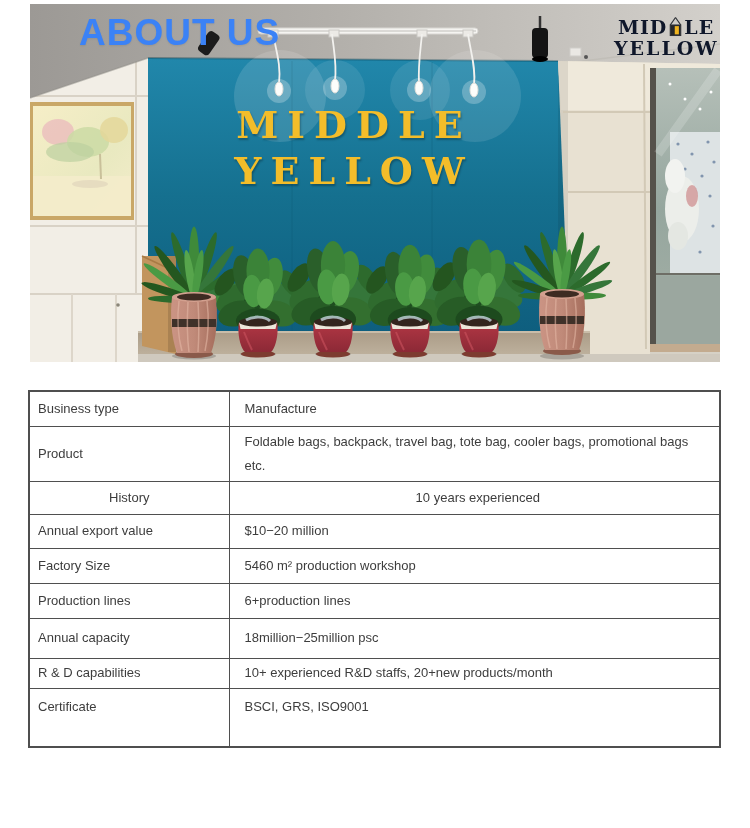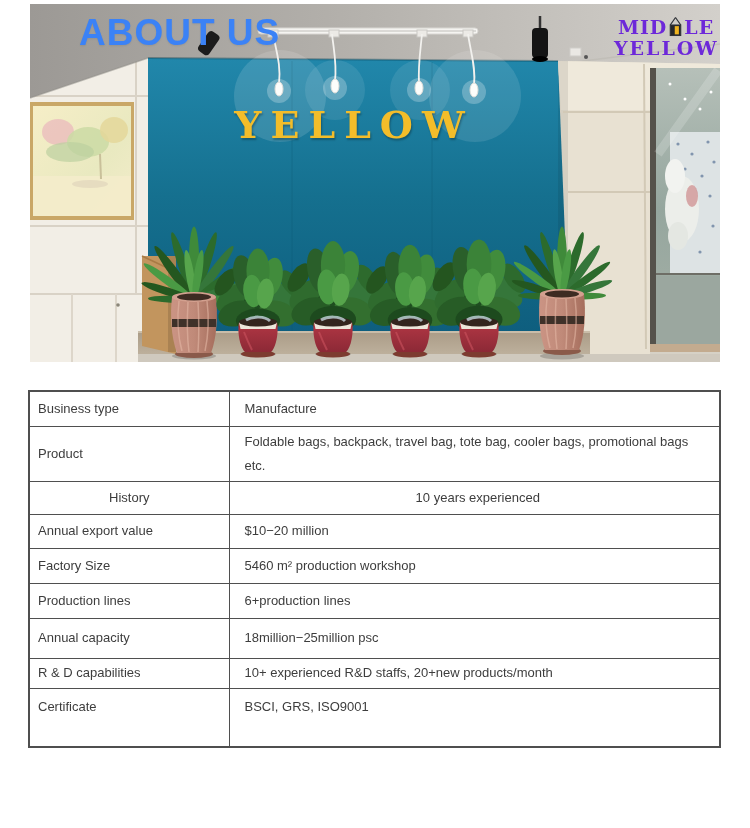--- a/index.html
+++ b/index.html
@@ -20,21 +20,21 @@
     margin-left:19px;
   }
   .wall-sign{
     position:absolute;left:118px;top:98px;width:412px;text-align:center;
     font-family:"DejaVu Serif","Liberation Serif",serif;font-weight:bold;
     font-size:38px;line-height:46px;letter-spacing:9px;color:#f3bd2a;
     text-shadow:1px 2px 2px rgba(0,0,0,0.28);
   }
   .logo{
     position:absolute;top:12px;right:2px;width:104px;text-align:right;
-    font-family:"DejaVu Serif","Liberation Serif",serif;font-weight:bold;color:#6d28d9;
+    font-family:"DejaVu Serif","Liberation Serif",serif;font-weight:bold;color:#0f172a;
   }
   .logo-line1{display:flex;align-items:flex-end;justify-content:center;
     font-size:19px;line-height:19px;letter-spacing:1px;}
   .logo-line1 .bag{margin:0 1px;}
   .logo-line2{font-size:19px;line-height:20px;letter-spacing:2px;margin-top:1px;}
   
   table.info{
     position:absolute;left:28px;top:390px;width:691px;
     border-collapse:collapse;table-layout:fixed;
     color:#3d3d3d;font-size:13px;
@@ -296,20 +296,21 @@
 
         <ellipse cx="532" cy="352" rx="22" ry="3.5" fill="#000000" opacity="0.18"></ellipse>
         <use href="#spiky" transform="translate(532,293) scale(1.1,1.1)"></use>
         <use href="#tallpot" transform="translate(532,290)"></use>
       </g>
     </svg>
 
     <div class="hero-title">ABOUT US</div>
 
     <div class="wall-sign">
+      <div>MIDDLE</div>
       <div>YELLOW</div>
     </div>
 
     <div class="logo">
       <div class="logo-line1">
         <span>MID</span>
           <svg class="bag" width="15" height="21" viewBox="0 0 20 28">
           <path d="M10,2 L3,12 M10,2 L17,12" stroke="#2f3238" stroke-width="1.6" fill="none"></path>
           <rect x="3" y="12" width="14" height="14" fill="#25272b"></rect>
           <rect x="9" y="13.5" width="5.5" height="11" fill="#f0b41f"></rect>

